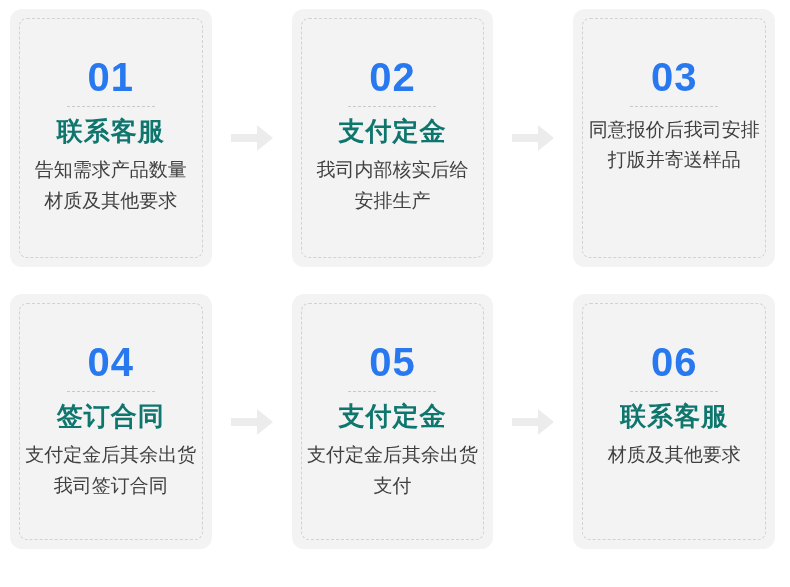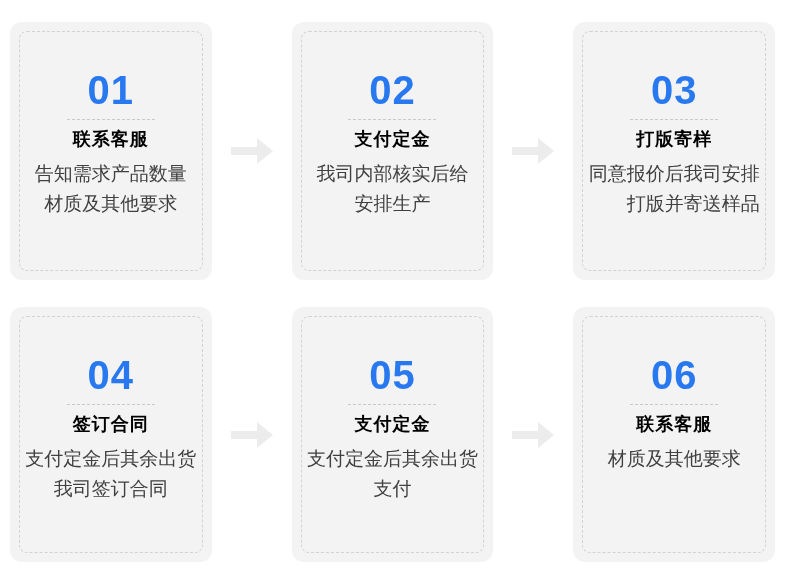--- a/index.html
+++ b/index.html
@@ -8,21 +8,21 @@
     background: #ffffff;
     font-family: "Liberation Sans", "DejaVu Sans", sans-serif;
   }
   .canvas {
     position: relative;
     width: 790px;
     height: 587px;
     background: #ffffff;
     overflow: hidden;
     box-sizing: border-box;
-    padding: 22px 15px 27px 10px;
+    padding: 9px 15px 27px 10px;
   }
   .flow-grid {
     display: grid;
     grid-template-columns: 1fr 80px 1fr 80px 1fr;
     grid-template-rows: 258px 27px 255px;
     width: 100%;
     height: 100%;
   }
   .step-card {
     position: relative;
@@ -32,21 +32,21 @@
     flex-direction: column;
     align-items: center;
     text-align: center;
     padding-top: 48px;
     box-sizing: border-box;
   }
   .row1 { grid-row: 1; }
   .row2 { grid-row: 3; }
   .col1 { grid-column: 1; }
   .col3 { grid-column: 3; }
-  .col5 { grid-column: 5; text-align: right; }
+  .col5 { grid-column: 5; }
   .dashed-border {
     position: absolute;
     left: 9px; top: 9px; right: 9px; bottom: 9px;
     border: 1px dashed #d2d2d2;
     border-radius: 8px;
     pointer-events: none;
   }
   .step-number {
     position: relative;
     font-size: 40px;
@@ -57,23 +57,23 @@
   }
   .step-divider {
     position: relative;
     width: 88px;
     height: 0;
     border-top: 1px dashed #c9c9c9;
     margin-top: 9px;
   }
   .step-title {
     position: relative;
-    font-size: 18px;
+    font-size: 26px;
     font-weight: bold;
-    color: #000000;
+    color: #0f766e;
     margin-top: 9px;
     line-height: 1.2;
     letter-spacing: 1px;
   }
   .step-desc {
     position: relative;
     font-size: 19px;
     color: #404040;
     margin-top: 8px;
     line-height: 1.6;
@@ -138,21 +138,20 @@
       <div class="arrow">
         <div class="arrow-shaft"></div>
         <div class="arrow-head"></div>
       </div>
     </div>
 
     <div class="step-card row1 col5">
       <div class="dashed-border"></div>
       <div class="step-number">03</div>
       <div class="step-divider"></div>
-      <div class="step-title">打版寄样</div>
       <div class="step-desc">同意报价后我司安排
 打版并寄送样品</div>
     </div>
 
     <div class="step-card row2 col1">
       <div class="dashed-border"></div>
       <div class="step-number">04</div>
       <div class="step-divider"></div>
       <div class="step-title">签订合同</div>
       <div class="step-desc">支付定金后其余出货

